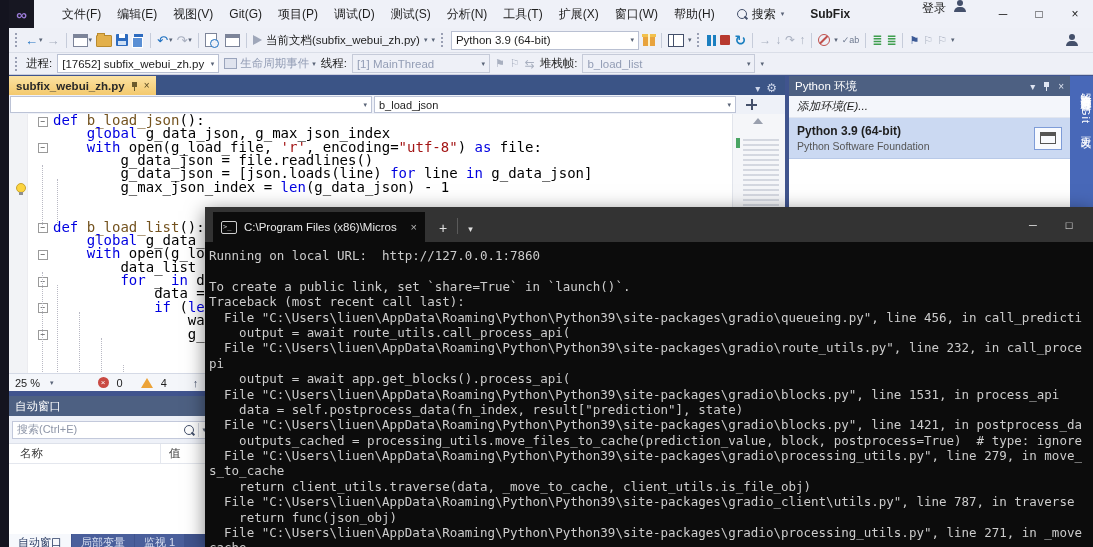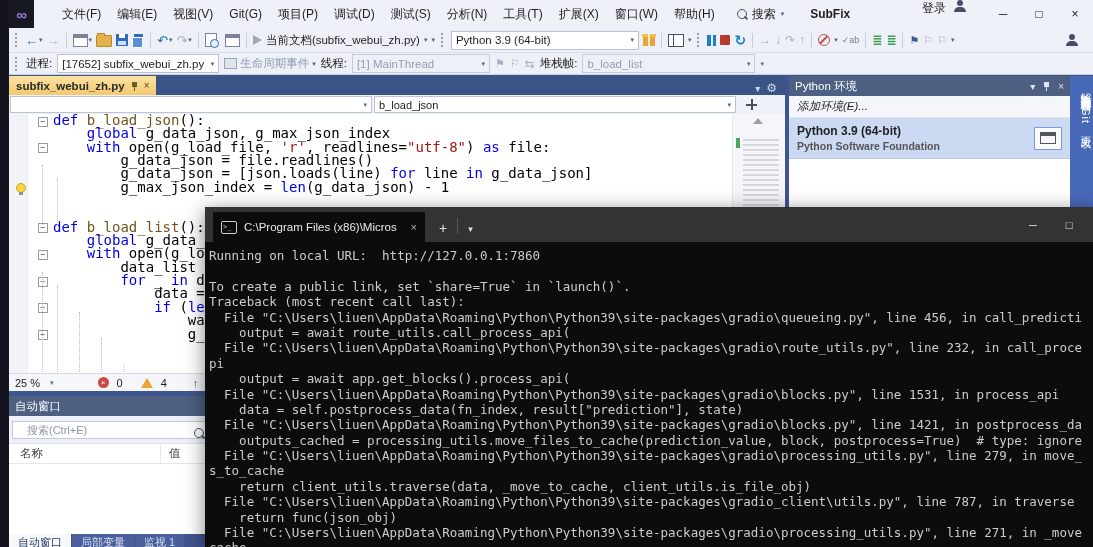--- a/index.html
+++ b/index.html
@@ -113,22 +113,22 @@
   .zoom-combo{display:flex;align-items:center;gap:10px;}
   .err-ic{width:11px;height:11px;border-radius:50%;background:#c94a43;color:#fff;font-size:8px;line-height:11px;text-align:center;}
   .warn-ic{width:0;height:0;border-left:6px solid transparent;border-right:6px solid transparent;border-bottom:10px solid #eca338;}
   .cnt{margin-left:2px;}
   .updn{color:#44506b;font-size:11px;margin-left:10px;}
 
   
   .autos{position:absolute;left:0;top:396px;width:776px;height:151px;background:#fff;}
   .tw-title{height:20px;background:#4D6082;color:#fff;font-size:11.5px;display:flex;align-items:center;padding:0 6px;}
   .autos-toolbar{height:23px;background:#EEF1F8;display:flex;align-items:center;padding:2px 3px;border-bottom:1px solid #dde1ea;}
-  .search-box{width:192px;height:16px;background:#fff;border:1px solid #c3c9db;display:flex;align-items:flex-end;
-              font-size:11px;color:#8e96a8;padding-left:14px;}
+  .search-box{width:192px;height:16px;background:#fff;border:1px solid #c3c9db;display:flex;align-items:center;
+              font-size:11px;color:#8e96a8;padding-left:4px;}
   .search-box .flex{flex:1;}
   .sb-mag{margin:0 4px;}
   .sb-div{width:1px;height:14px;background:#d5d9e3;}
   .grid-header{height:19px;display:flex;align-items:center;font-size:11.5px;color:#3b3b3b;border-bottom:1px solid #e4e7ee;}
   .gh-name{width:140px;padding-left:11px;border-right:1px solid #e4e7ee;height:100%;display:flex;align-items:center;}
   .gh-val{padding-left:8px;}
   .autos-body{height:75px;}
   .tw-tabs{position:absolute;left:0;bottom:0;right:0;height:13px;background:#40548E;display:flex;gap:1px;padding-left:0;}
   .tw-tab{font-size:11px;padding:1px 9px 0;color:#d7deef;background:#4a5f9b;}
   .tw-tab.active{background:#f6f8fc;color:#2b3c64;}
@@ -138,21 +138,21 @@
   .pyenv .tw-title{justify-content:space-between;}
   .twt-icons{display:flex;gap:8px;align-items:center;color:#dfe5f2;font-size:10px;}
   .pin2{width:7px;height:9px;position:relative;display:inline-block;}
   .pin2::before{content:"";position:absolute;left:1px;top:0;width:5px;height:5px;background:#dfe5f2;}
   .pin2::after{content:"";position:absolute;left:3px;top:5px;width:1px;height:4px;background:#dfe5f2;}
   .add-env{height:21px;display:flex;align-items:center;padding:0 8px;font-size:11.5px;color:#1e1e1e;
            background:#F4F6FB;border-bottom:1px solid #e2e6ef;font-style:italic;}
   .env-row{height:40px;background:#CBD9F2;display:flex;align-items:center;padding:0 8px;border-bottom:1px solid #b8c9e8;}
   .env-meta{flex:1;}
   .env-name{font-size:12px;font-weight:bold;color:#1e1e1e;}
-  .env-vendor{font-size:10.5px;color:#555;margin-top:2px;font-weight:bold;}
+  .env-vendor{font-size:10.5px;color:#555;margin-top:2px;}
   .env-icon{width:26px;height:21px;background:#f8fafe;border:1px solid #7e9cd8;display:flex;align-items:center;justify-content:center;}
   .env-icon i{display:block;width:14px;height:10px;border:1px solid #555;position:relative;}
   .env-icon i::before{content:"";position:absolute;left:0;top:0;right:0;height:3px;background:#555;}
 
   
   .rightstrip{position:absolute;left:1061px;top:76px;width:23px;height:471px;background:#4868B8;}
   .vtab{writing-mode:vertical-rl;color:#fff;font-size:11px;margin:8px auto 14px;display:block;text-align:left;letter-spacing:1px;width:100%;padding-left:5px;box-sizing:border-box;}
 
   
   #terminal{position:absolute;left:205px;top:207px;width:888px;height:340px;background:#0C0C0C;
@@ -330,21 +330,21 @@
           <span>b_load_json</span>
             <span class="caret">▾</span>
         </span>
         <span class="splitter-ic"></span>
       </div>
       <div class="code-area">
         <div class="indicator-margin"></div>
         <div id="code-lines">
             <div class="cl"><span class="fold">−</span><span class="ct"><span class="c-k">def </span><span class="c-f">b_load_json</span><span class="c-p">():</span></span></div>
             <div class="cl"><span class="ct"><span class="c-p">    </span><span class="c-k">global</span><span class="c-p"> g_data_json, g_max_json_index</span></span></div>
-            <div class="cl"><span class="fold">−</span><span class="ct"><span class="c-p">    </span><span class="c-k">with</span><span class="c-p"> open(g_load_file, </span><span class="c-s">'r'</span><span class="c-p">, readlines=</span><span class="c-s">"utf-8"</span><span class="c-p">) </span><span class="c-k">as</span><span class="c-p"> file:</span></span></div>
+            <div class="cl"><span class="fold">−</span><span class="ct"><span class="c-p">    </span><span class="c-k">with</span><span class="c-p"> open(g_load_file, </span><span class="c-s">'r'</span><span class="c-p">, encoding=</span><span class="c-s">"utf-8"</span><span class="c-p">) </span><span class="c-k">as</span><span class="c-p"> file:</span></span></div>
             <div class="cl"><span class="ct"><span class="c-p">        g_data_json = file.readlines()</span></span></div>
             <div class="cl"><span class="ct"><span class="c-p">        g_data_json = [json.loads(line) </span><span class="c-k">for</span><span class="c-p"> line </span><span class="c-k">in</span><span class="c-p"> g_data_json]</span></span></div>
             <div class="cl"><span class="bulb"></span><span class="ct"><span class="c-p">        g_max_json_index = </span><span class="c-k">len</span><span class="c-p">(g_data_json) - 1</span></span></div>
             <div class="cl"><span class="ct"></span></div>
             <div class="cl"><span class="ct"></span></div>
             <div class="cl"><span class="fold">−</span><span class="ct"><span class="c-k">def </span><span class="c-f">b_load_list</span><span class="c-p">():</span></span></div>
             <div class="cl"><span class="ct"><span class="c-p">    </span><span class="c-k">global</span><span class="c-p"> g_data_json, g_max</span></span></div>
             <div class="cl"><span class="fold">−</span><span class="ct"><span class="c-p">    </span><span class="c-k">with</span><span class="c-p"> open(g_load_file, </span><span class="c-s">'r</span></span></div>
             <div class="cl"><span class="ct"><span class="c-p">        data_list = source.re</span></span></div>
             <div class="cl"><span class="fold">−</span><span class="ct"><span class="c-p">        </span><span class="c-k">for</span><span class="c-p"> _ </span><span class="c-k">in</span><span class="c-p"> data_list:</span></span></div>

